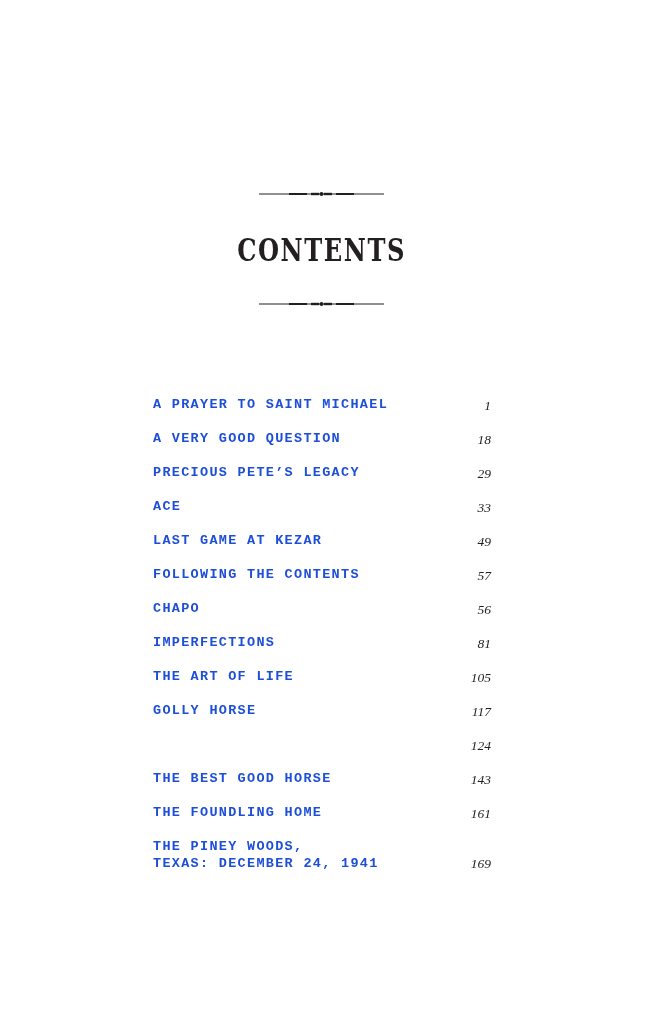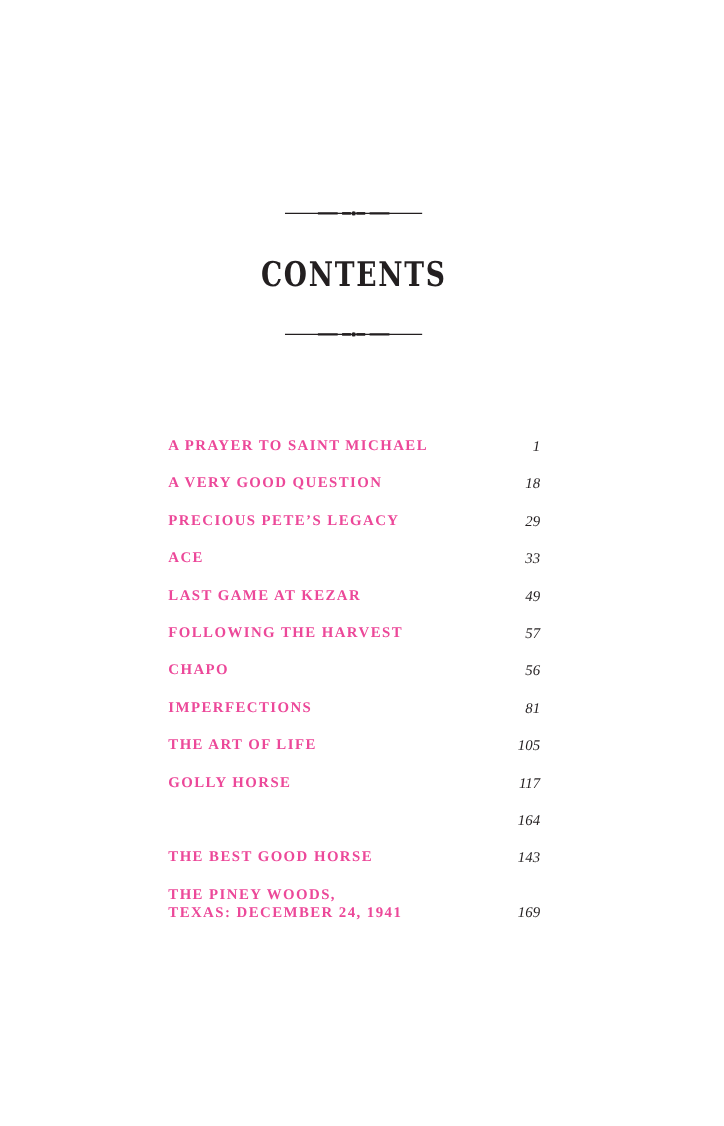--- a/index.html
+++ b/index.html
@@ -10,22 +10,22 @@
     .title {
       position: absolute; top: 232px; left: 0; width: 643px; text-align: center;
       font-family: "DejaVu Serif", serif; font-weight: bold; font-size: 31px;
       letter-spacing: 2px; transform: scaleX(0.78); transform-origin: 322px 0;
       color: #231f20;
     }
     .toc { position: absolute; left: 153px; top: 396px; width: 338px; }
     .entry { position: relative; height: 34px; }
     .entry.two-line { height: 50px; }
     .entry-title {
-      font-family: Liberation Serif, serif; font-weight: bold; font-size: 13.5px;
-      letter-spacing: 1.3px; line-height: 17px; color: #ec4899; white-space: pre-line;
+      font-family: Liberation Mono, monospace; font-weight: bold; font-size: 13.5px;
+      letter-spacing: 1.3px; line-height: 17px; color: #1d4ed8; white-space: pre-line;
     }
     .entry-page {
       position: absolute; right: 0; bottom: 16px;
       font-family: "Liberation Serif", serif; font-style: italic; font-size: 13.5px;
       color: #231f20;
     }
     .entry.two-line .entry-page { bottom: 16px; font-family: Liberation Serif, serif; }
   </style>
 </head>
 <body>
@@ -65,44 +65,48 @@
     </div>
   <div class="entry">
       <div class="entry-title">ACE</div>
       <div class="entry-page">33</div>
     </div>
   <div class="entry">
       <div class="entry-title">LAST GAME AT KEZAR</div>
       <div class="entry-page">49</div>
     </div>
   <div class="entry">
-      <div class="entry-title">FOLLOWING THE HARVEST</div>
+      <div class="entry-title">FOLLOWING THE CONTENTS</div>
       <div class="entry-page">57</div>
     </div>
   <div class="entry">
       <div class="entry-title">CHAPO</div>
       <div class="entry-page">56</div>
     </div>
   <div class="entry">
       <div class="entry-title">IMPERFECTIONS</div>
       <div class="entry-page">81</div>
     </div>
   <div class="entry">
       <div class="entry-title">THE ART OF LIFE</div>
       <div class="entry-page">105</div>
     </div>
   <div class="entry">
       <div class="entry-title">GOLLY HORSE</div>
       <div class="entry-page">117</div>
     </div>
   <div class="entry">
-      <div class="entry-page">164</div>
+      <div class="entry-page">124</div>
     </div>
   <div class="entry">
       <div class="entry-title">THE BEST GOOD HORSE</div>
       <div class="entry-page">143</div>
+    </div>
+  <div class="entry">
+      <div class="entry-title">THE FOUNDLING HOME</div>
+      <div class="entry-page">161</div>
     </div>
   <div class="entry two-line">
       <div class="entry-title">THE PINEY WOODS,
 TEXAS: DECEMBER 24, 1941</div>
       <div class="entry-page">169</div>
     </div>
 </div>
 
 </body></html>

